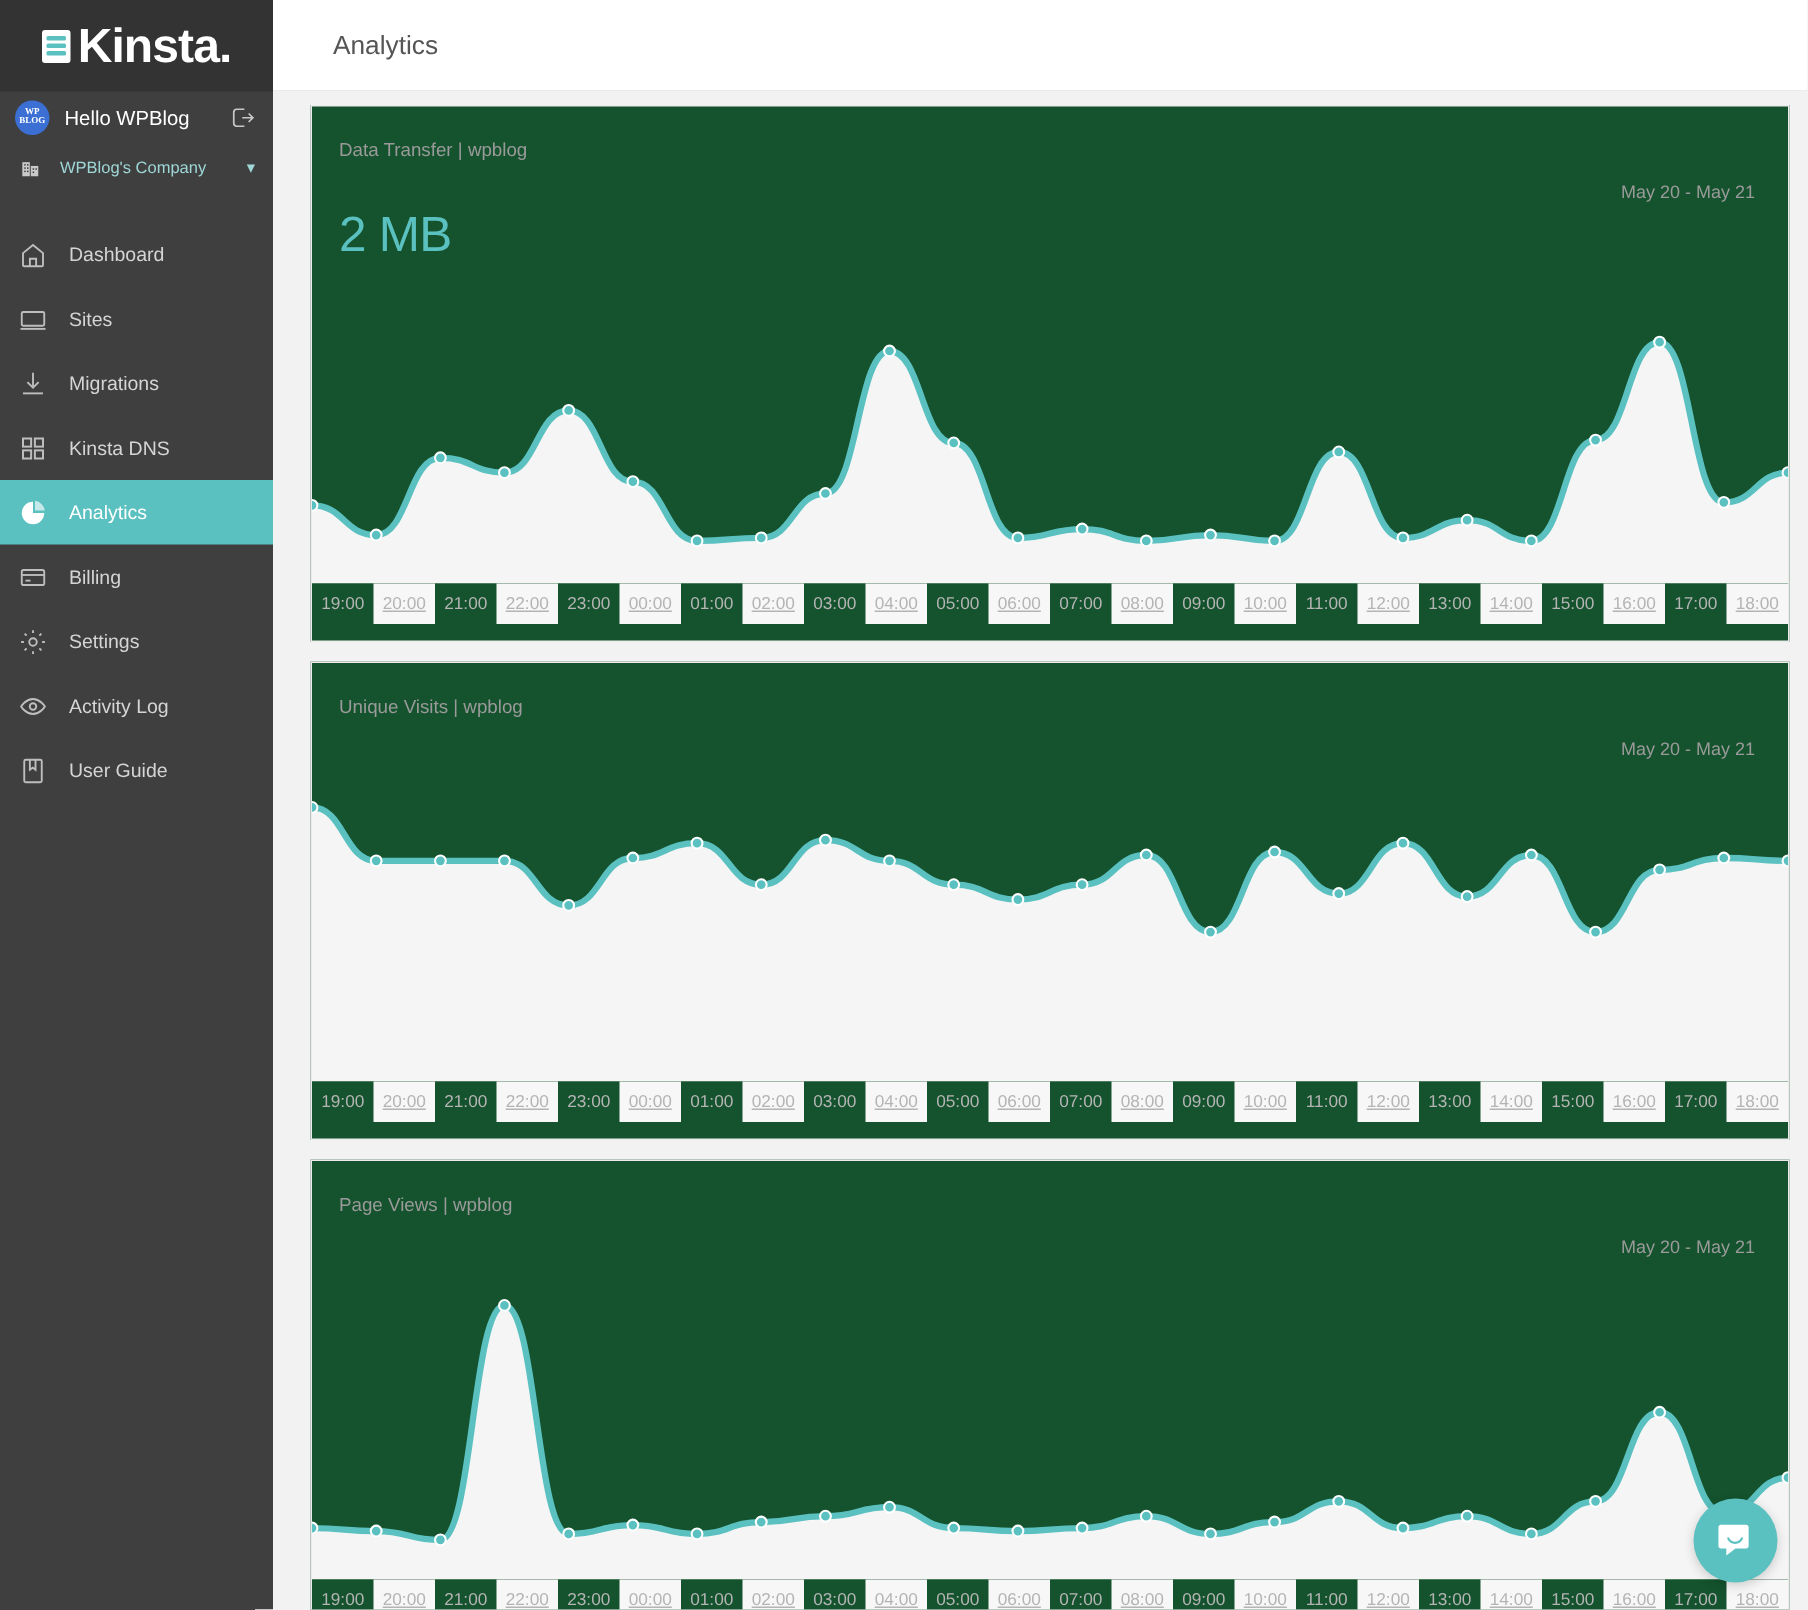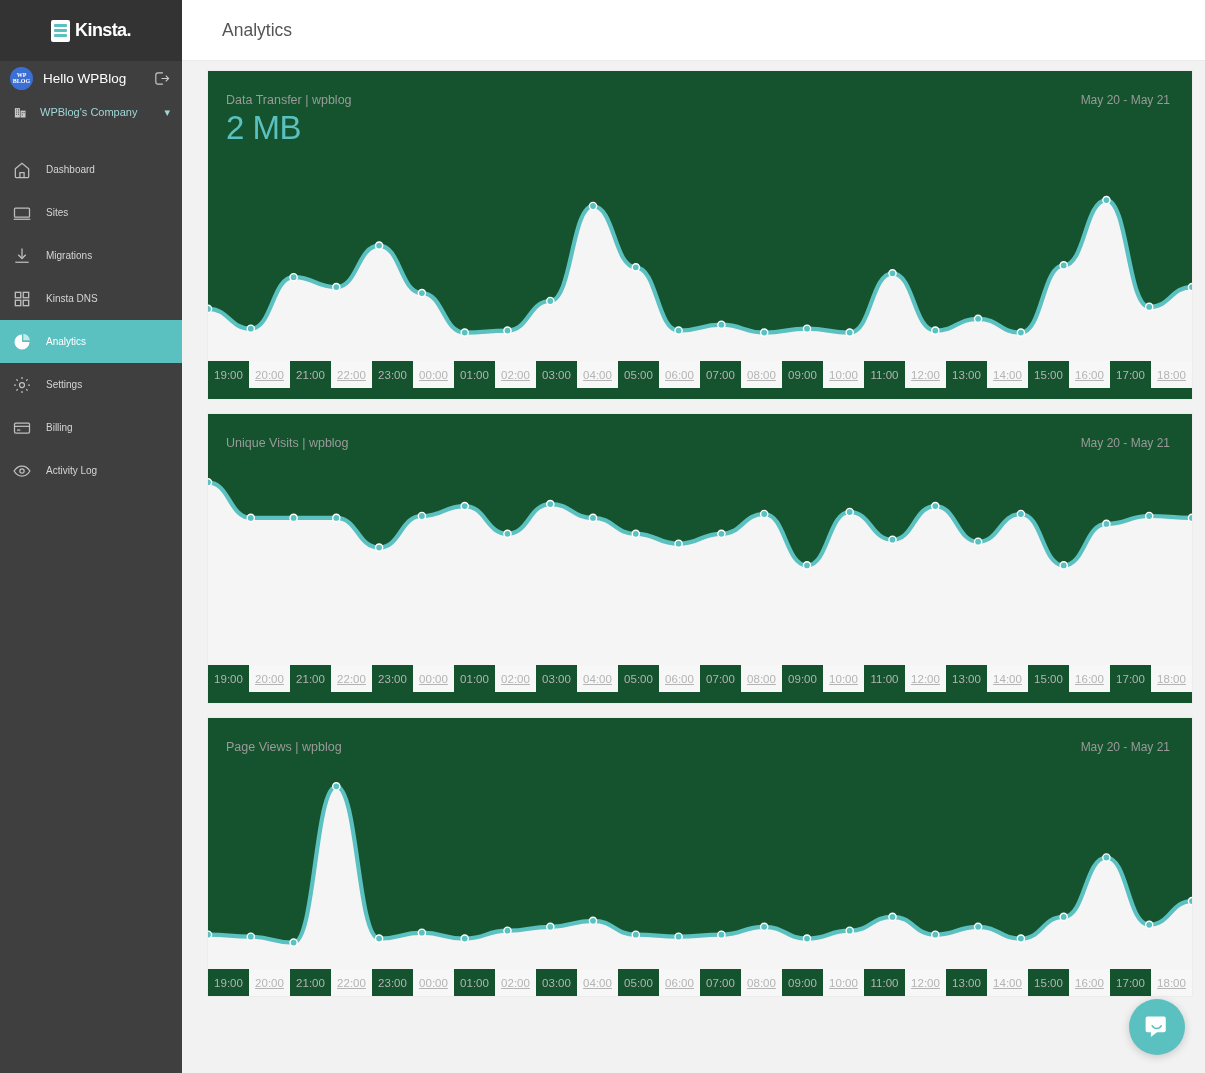--- a/index.html
+++ b/index.html
@@ -20,21 +20,21 @@
     display: flex; align-items: center; justify-content: center;
   }
   .logo-wrap { display: flex; align-items: center; gap: 5px; }
   .logo-mark {
     width: 19px; height: 22px; background: #fff; border-radius: 2px;
     display: flex; flex-direction: column; justify-content: center;
     align-items: center; gap: 2px; padding: 2px;
   }
   .logo-mark i { display: block; width: 13px; height: 3px; background: #5bc0c0; border-radius: 1px; }
   .logo-text {
-    color: #ffffff; font-size: 18px; font-weight: bold; letter-spacing: -0.6px;
+    color: #ffffff; font-size: 32px; font-weight: bold; letter-spacing: -0.6px;
   }
 
   .acct-row {
     height: 34px; display: flex; align-items: center;
     padding: 0 12px 0 10px; gap: 10px;
   }
   .avatar {
     width: 23px; height: 23px; border-radius: 50%; background: #3b6fd4;
     color: #fff; font-size: 6px; font-weight: bold; line-height: 6.5px;
     display: flex; flex-direction: column; align-items: center;
@@ -49,21 +49,21 @@
     padding: 0 12px 0 10px; gap: 10px;
   }
   .company-ico { width: 20px; flex: 0 0 20px; color: #c9c9c9; }
   .company-ico svg { display: block; width: 15px; height: 15px; margin: 0 auto; }
   .company-name { color: #9fd7d7; font-size: 11px; flex: 1; white-space: nowrap; }
   .chev { color: #9fd7d7; font-size: 11px; line-height: 1; }
 
   .nav { margin-top: 19px; }
   .nav-item {
     height: 43px; display: flex; align-items: center; gap: 14px;
-    padding-left: 12px; color: #d5d5d5; font-size: 10px;
+    padding-left: 12px; color: #d5d5d5; font-size: 13px;
     cursor: pointer; user-select: none;
   }
   .nav-item .nav-ico { width: 20px; height: 20px; flex: 0 0 20px; opacity: .85; }
   .nav-item .nav-ico svg { display: block; width: 20px; height: 20px; }
   .nav-item.active { background: #5bc0c0; color: #ffffff; }
   .nav-item.active .nav-ico { opacity: 1; }
 
   
   #main { flex: 1; height: 1073px; position: relative; background: #f2f2f2; }
   .topbar {
@@ -73,21 +73,21 @@
   .topbar h1 { font-size: 17.5px; font-weight: normal; color: #555555; }
 
   .content { padding: 9px 0 0 25px; }
 
   .card {
     background: #14532d; border: 1px solid #ececec;
     width: 986px; margin-bottom: 13px; position: relative;
   }
   .card-head { padding: 22px 22px 0 18px; display: flex; justify-content: space-between; }
   .card-title { font-size: 12.5px; color: #9a9a9a; }
-  .card-range { font-size: 12px; color: #9a9a9a; }
+  .card-range { font-size: 12px; color: #9a9a9a; margin-top: 28px; }
   .card-value {
     font-size: 33px; color: #5bc0c0; padding: 3px 0 0 18px;
     font-weight: normal; letter-spacing: -0.5px; line-height: 1.1;
   }
   .chart-area { position: relative; }
   .chart-area svg { display: block; }
 
   .axis {
     display: flex; height: 27px; align-items: stretch;
     border-top: 0; margin: 0;
@@ -206,44 +206,53 @@
             <svg viewBox="0 0 24 24">
               <path d="M12 3a9 9 0 1 0 9 9h-9z" fill="currentColor"></path>
               <path d="M13.6 2.2V10h7.8a9 9 0 0 0-7.8-7.8z" fill="currentColor" opacity=".65"></path>
             </svg>
           </span>
           <span>Analytics</span>
         </div>
         <div class="nav-item">
           <span class="nav-ico">
             <svg viewBox="0 0 24 24" fill="none" stroke="currentColor" stroke-width="1.5">
-              <circle cx="12" cy="12" r="3"></circle>
-              <path d="M12 2.5v2.2M12 19.3v2.2M21.5 12h-2.2M4.7 12H2.5M18.7 5.3l-1.6 1.6M6.9 17.1l-1.6 1.6M18.7 18.7l-1.6-1.6M6.9 6.9 5.3 5.3"></path>
-            </svg>
-          </span>
-          <span>Settings</span>
-        </div>
-        <div class="nav-item">
-          <span class="nav-ico">
-            <svg viewBox="0 0 24 24" fill="none" stroke="currentColor" stroke-width="1.5">
               <rect x="3" y="6" width="18" height="12" rx="1.5"></rect>
               <path d="M3 10h18"></path>
               <path d="M6 14.5h4"></path>
             </svg>
           </span>
           <span>Billing</span>
         </div>
         <div class="nav-item">
           <span class="nav-ico">
             <svg viewBox="0 0 24 24" fill="none" stroke="currentColor" stroke-width="1.5">
+              <circle cx="12" cy="12" r="3"></circle>
+              <path d="M12 2.5v2.2M12 19.3v2.2M21.5 12h-2.2M4.7 12H2.5M18.7 5.3l-1.6 1.6M6.9 17.1l-1.6 1.6M18.7 18.7l-1.6-1.6M6.9 6.9 5.3 5.3"></path>
+            </svg>
+          </span>
+          <span>Settings</span>
+        </div>
+        <div class="nav-item">
+          <span class="nav-ico">
+            <svg viewBox="0 0 24 24" fill="none" stroke="currentColor" stroke-width="1.5">
               <path d="M2.5 12s3.6-6 9.5-6 9.5 6 9.5 6-3.6 6-9.5 6S2.5 12 2.5 12z"></path>
               <circle cx="12" cy="12" r="2.6"></circle>
             </svg>
           </span>
           <span>Activity Log</span>
+        </div>
+        <div class="nav-item">
+          <span class="nav-ico">
+            <svg viewBox="0 0 24 24" fill="none" stroke="currentColor" stroke-width="1.5">
+              <rect x="5" y="3" width="14" height="18" rx="1.2"></rect>
+              <path d="M9.5 3v8l2.3-1.7L14 11V3"></path>
+            </svg>
+          </span>
+          <span>User Guide</span>
         </div>
       </nav>
   </aside>
 
   <section id="main">
     <div class="topbar">
       <h1>Analytics</h1>
     </div>
 
     <div class="content" id="cards">

